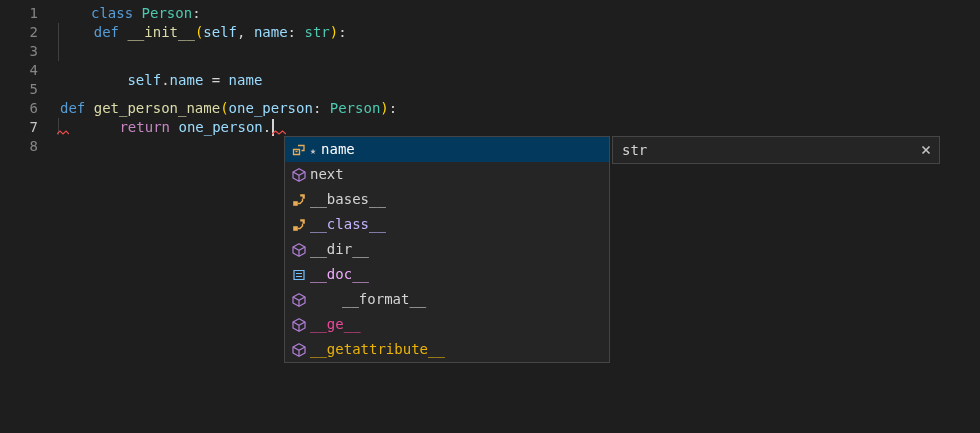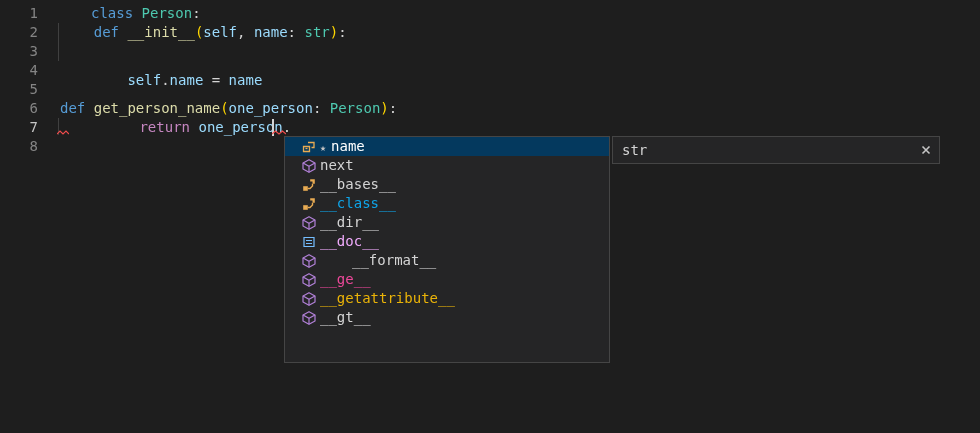--- a/index.html
+++ b/index.html
@@ -12,21 +12,21 @@
   .editor{position:absolute;inset:0;}
   .code-line{position:absolute;left:0;right:0;height:19px;line-height:19px;}
   .line-number{position:absolute;left:0;width:38px;text-align:right;line-height:19px;}
   .line-code{position:absolute;left:60px;white-space:pre;line-height:19px;}
   .indent-guide{position:absolute;width:1px;background:#404040;}
   .cursor{position:absolute;width:2px;height:17px;}
   .squiggle{position:absolute;}
   
   .suggest{position:absolute;left:284px;top:136px;width:326px;height:227px;
            box-sizing:border-box;border:1px solid #454545;overflow:hidden;}
-  .suggest-row{height:19px;display:flex;align-items:center;padding-left:16px;box-sizing:border-box;}
+  .suggest-row{height:25px;display:flex;align-items:center;padding-left:6px;box-sizing:border-box;}
   .suggest-row .sicon{width:16px;height:16px;flex:0 0 16px;margin-right:3px;position:relative;top:0;}
   .suggest-row .slabel{white-space:pre;line-height:19px;}
   .star{font-size:10px;margin-right:5px;}
   
   .docs{position:absolute;left:612px;top:136px;width:328px;height:28px;
         box-sizing:border-box;border:1px solid #454545;}
   .docs-title{position:absolute;left:9px;top:0;line-height:26px;}
   .docs-close{position:absolute;right:6px;top:6px;width:14px;height:14px;cursor:pointer;
               background:none;border:none;padding:0;}
   svg{display:block;}
@@ -61,21 +61,21 @@
     <div class="line-code" style="left: 60px;"></div>
   </div>
 
   <div class="code-line" style="top: 99px;">
     <div class="line-number" style="width: 38px; color: rgb(133, 133, 133);">6</div>
     <div class="line-code" style="left: 60px;"><span style="color: rgb(86, 156, 214);">def </span><span style="color: rgb(220, 220, 170);">get_person_name</span><span style="color: rgb(255, 215, 0);">(</span><span style="color: rgb(156, 220, 254);">one_person</span><span style="color: rgb(212, 212, 212);">: </span><span style="color: rgb(78, 201, 176);">Person</span><span style="color: rgb(255, 215, 0);">)</span><span style="color: rgb(212, 212, 212);">:</span></div>
   </div>
 
   <div class="code-line" style="top: 118px;">
     <div class="line-number" style="width: 38px; color: rgb(198, 198, 198);">7</div>
-    <div class="line-code" style="left: 72px;"><span style="color: rgb(212, 212, 212);">        </span><span style="color: rgb(197, 134, 192);">return</span><span style="color: rgb(212, 212, 212);"> </span><span style="color: rgb(156, 220, 254);">one_person</span><span style="color: rgb(212, 212, 212);">.</span></div>
+    <div class="line-code" style="left: 52px;"><span style="color: rgb(212, 212, 212);">        </span><span style="color: rgb(197, 134, 192);">return</span><span style="color: rgb(212, 212, 212);"> </span><span style="color: rgb(156, 220, 254);">one_person</span><span style="color: rgb(212, 212, 212);">.</span></div>
   </div>
 
   <div class="code-line" style="top: 137px;">
     <div class="line-number" style="width: 38px; color: rgb(133, 133, 133);">8</div>
     <div class="line-code" style="left: 60px;"></div>
   </div>
 </div>
 
   <div class="indent-guide" style="left:58px;top:23px;height:38px;"></div>
   <div class="indent-guide" style="left:58px;top:118px;height:17px;"></div>
@@ -124,21 +124,21 @@
   </div>
 
   <div class="suggest-row">
     <span class="sicon">
         <svg width="16" height="16" viewBox="0 0 16 16">
           <path d="M9.2 2.2 L13.8 2.2 L13.8 6.8 L11.5 6.8 L11.5 4.5 L9.2 4.5 Z" fill="#e8ab53"></path>
           <path d="M2.2 9.2 L6.8 9.2 L6.8 13.8 L2.2 13.8 Z" fill="#e8ab53"></path>
           <path d="M11.5 6.8 L11.5 9 L9 11.5 L6.8 11.5" fill="none" stroke="#e8ab53" stroke-width="1.4"></path>
         </svg>
       </span>
-    <span class="slabel"><span style="color: #0ea5e9;">__class__</span></span>
+    <span class="slabel"><span style="color: #c4b5fd;">__class__</span></span>
   </div>
 
 
   <div class="suggest-row">
     <span class="sicon">
         <svg width="16" height="16" viewBox="0 0 16 16">
           <path d="M8 1.7 L14 5 L14 11 L8 14.3 L2 11 L2 5 Z" fill="none" stroke="#b180d7" stroke-width="1.2" stroke-linejoin="round"></path>
           <path d="M2 5 L8 8.3 L14 5 M8 8.3 L8 14.3" fill="none" stroke="#b180d7" stroke-width="1.2"></path>
         </svg>
       </span>

